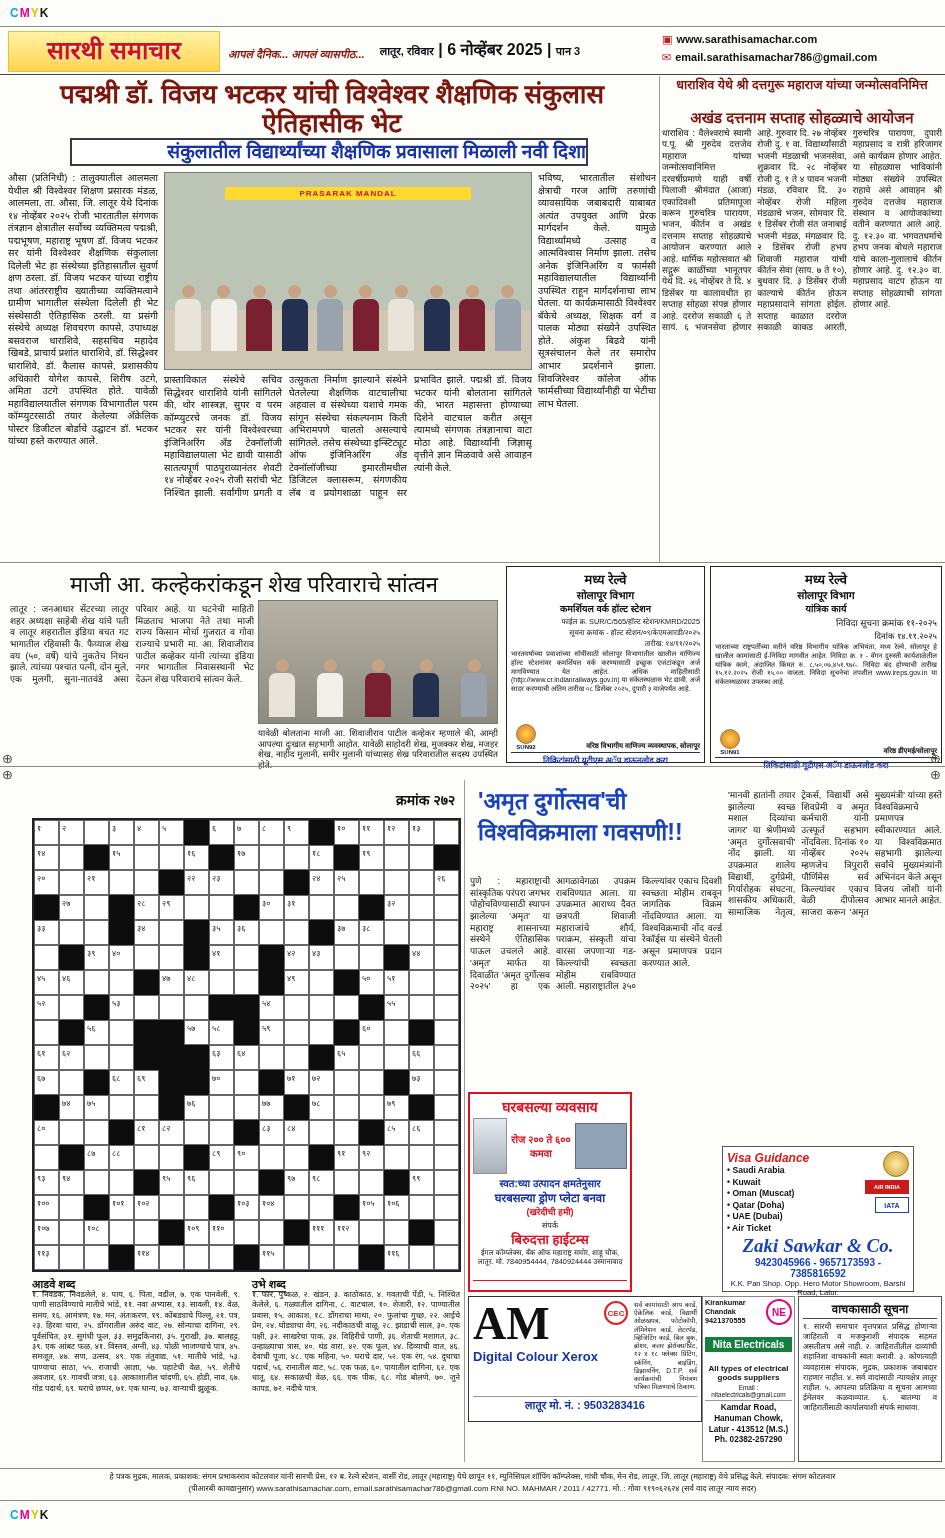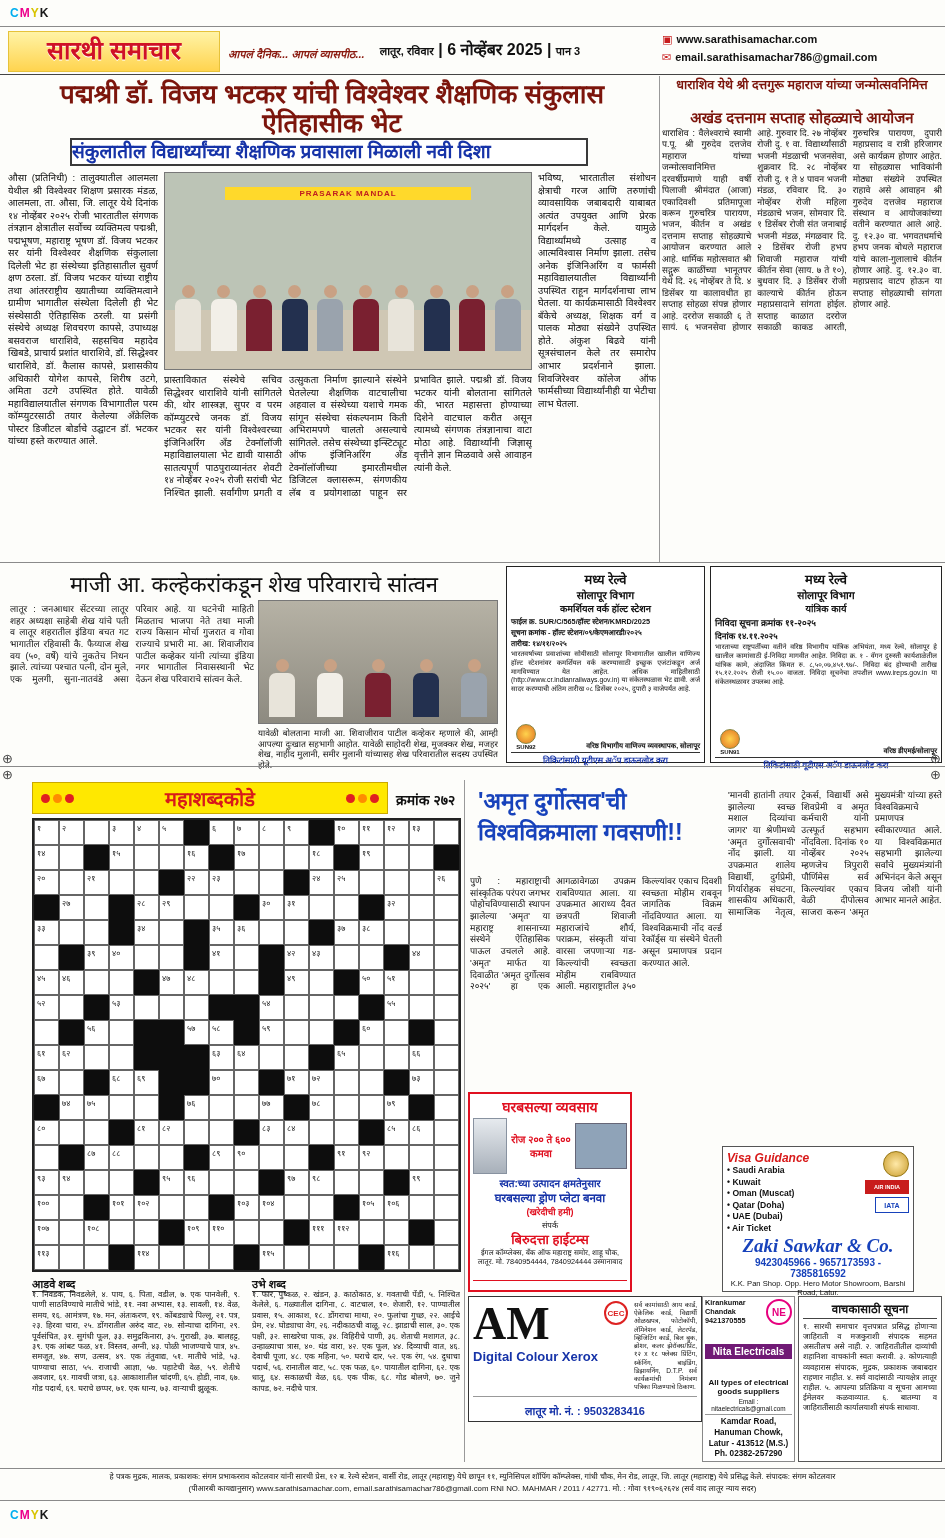--- a/index.html
+++ b/index.html
@@ -17,21 +17,21 @@
   .tagline{left:228px;top:46px;color:#8a1a0f;font-weight:700;font-size:11px;font-style:italic}
   .dateline{left:340px;top:38px;width:280px;text-align:center}
   .dateline .d1{font-size:11px;font-weight:700}
   .dateline .d2{font-size:16px;font-weight:800}
   .dateline .d3{font-size:11px;font-weight:700}
   .contact{left:662px;top:31px;width:280px;font-size:11px;font-weight:700;line-height:1.6}
   .contact .ic{color:#c81c1c;margin-right:4px;font-size:11px}
   
   .main-head{left:6px;top:80px;width:652px;text-align:center;color:#7c150c;font-weight:800;font-size:26px;line-height:1.12}
   .sub-head{left:70px;top:138px;width:518px;height:28px;border:2px solid #3a3a3a;color:#1633a8;
-    font-weight:800;font-size:19px;text-align:left;line-height:24px;background:#fff}
+    font-weight:800;font-size:19px;text-align:right;line-height:24px;background:#fff}
   .bodytxt{font-size:9.5px;line-height:1.32}
   .colL{left:8px;top:172px;width:150px;height:392px}
   .colR{left:538px;top:172px;width:118px;height:392px}
   .colM{left:164px;top:374px;width:368px;height:190px;column-count:3;column-gap:7px}
   .photo{left:164px;top:172px;width:368px;height:198px;background:linear-gradient(#bcc4b6 0 70%,#cfc7b4 70% 100%);border:1px solid #777;overflow:hidden}
   .banner{position:absolute;top:14px;left:60px;right:60px;background:#ffd92b;color:#c02020;font-weight:800;
     font-size:8px;text-align:center;padding:2px 0;letter-spacing:1px}
   .people{position:absolute;bottom:18px;left:10px;right:10px;display:flex;justify-content:space-between;align-items:flex-end}
   .person .p-head{width:13px;height:13px;border-radius:50%;background:#c9a184;margin:0 auto}
   .person .p-body{width:26px;height:52px;border-radius:7px 7px 0 0;margin:1px auto 0;background:#e8e4da}
@@ -50,21 +50,21 @@
   .shek-photo{left:258px;top:600px;width:240px;height:124px;background:linear-gradient(#b6b2a5,#8d8a80);border:1px solid #777;overflow:hidden}
   .shek-photo .people{bottom:6px}
   .shek-photo .p-body{height:44px}
   .shek-cap{left:258px;top:728px;width:240px;font-size:8.6px;line-height:1.25}
   .railbox{border:1.5px solid #222;background:#fff;padding:3px 4px;font-size:7.5px}
   .rb1{left:506px;top:566px;width:199px;height:197px}
   .rb2{left:710px;top:566px;width:232px;height:197px}
   .railbox .t1{text-align:center;font-weight:800;font-size:13px}
   .railbox .t2{text-align:center;font-weight:700;font-size:10.5px}
   .railbox .t3{text-align:center;font-weight:800;font-size:9.5px}
-  .railbox .meta{text-align:left;font-weight:700;font-size:7.3px;margin-top:1px}
+  .railbox .meta{text-align:right;font-weight:400;font-size:7.3px;margin-top:1px}
   .railbox .rbody{font-size:6.9px;line-height:1.28;text-align:justify;margin-top:2px;height:72px;overflow:hidden}
   .rb2 .rbody{height:84px}
   .railfoot{display:flex;justify-content:space-between;align-items:flex-end;margin-top:2px}
   .sunlogo{width:30px;text-align:center}
   .sunlogo .disc{width:20px;height:20px;margin:0 auto;border-radius:50%;background:radial-gradient(#ffd34d,#e07020);border:1px solid #884}
   .sunlogo .lbl{font-size:6px;font-weight:700}
   .sig{font-size:7px;font-weight:700;text-align:right;line-height:1.2}
   .uts{border-top:1px solid #333;margin-top:2px;padding-top:1px;text-align:center;color:#1633a8;font-weight:800;font-size:8.3px}
   
   .reg{position:absolute;color:#444;font-size:13px;line-height:1}
@@ -100,38 +100,38 @@
   .ghar .brand{color:#e01020;font-weight:800;font-size:13px}
   .ghar .addr{font-size:7.3px;line-height:1.25}
   .ghar .bot{color:#1633a8;font-weight:700;font-size:7.8px;border-top:1px solid #e01020;margin-top:14px;padding-top:16px}
   .amx{left:468px;top:1296px;width:234px;height:126px;border:1.5px solid #333;padding:4px;background:#fff}
   .amx .top{display:flex;gap:6px}
   .amx .big{font-family:"Liberation Serif",serif;font-weight:800;font-size:46px;line-height:1}
   .cec{width:24px;height:24px;border:2px solid #d22;border-radius:50%;color:#d22;font-weight:800;font-size:8px;
     display:flex;align-items:center;justify-content:center}
   .amx .svc{font-size:6.6px;line-height:1.25;text-align:justify;flex:1}
   .amx .nm{color:#1633a8;font-weight:800;font-size:13px;margin-top:2px}
-  .amx .ph{color:#1633a8;font-weight:800;font-size:11px;text-align:center;border-top:1px solid #999;margin-top:4px;padding-top:6px}
+  .amx .ph{color:#1633a8;font-weight:800;font-size:11px;text-align:center;border-top:1px solid #999;margin-top:4px;padding-top:0}
   .zaki{left:722px;top:1146px;width:192px;height:146px;border:1.5px solid #555;padding:4px;background:#fff}
   .zaki .top{display:flex;justify-content:space-between}
   .zaki .vg{color:#d81a1a;font-weight:800;font-style:italic;font-size:12px}
   .zaki .vi{font-size:8.6px;font-weight:700;line-height:1.35}
   .zlogos{display:flex;flex-direction:column;gap:3px;align-items:flex-end}
   .zl-em{width:26px;height:26px;border-radius:50%;background:radial-gradient(#ffe9a8,#c89b2a);border:1px solid #967715}
   .zl-air{width:44px;height:14px;background:#c81c1c;color:#fff;font-size:5.5px;font-weight:800;display:flex;align-items:center;justify-content:center}
   .zl-iata{width:34px;height:16px;border:1px solid #1742bb;color:#1742bb;font-size:7px;font-weight:800;display:flex;align-items:center;justify-content:center}
   .zaki .zn{font-family:"Liberation Serif",serif;color:#1742bb;font-weight:800;font-style:italic;font-size:19px;text-align:center}
   .zaki .zp{color:#1742bb;font-weight:800;font-size:10px;text-align:center}
   .zaki .za{font-size:7.6px;text-align:center;line-height:1.3}
   .nita{left:702px;top:1296px;width:93px;height:166px;border:1px solid #888;padding:2px;text-align:center;background:#fff}
   .nita .krow{display:flex;align-items:center;justify-content:space-between;gap:10px}
   .nita .kir{font-size:7.3px;font-weight:700;text-align:left;line-height:1.2}
   .ne{width:26px;height:26px;border:2px solid #e6007e;border-radius:50%;color:#e6007e;font-weight:800;font-size:10px;
     display:flex;align-items:center;justify-content:center;flex:none}
-  .nita .bar{background:#701a75;color:#fff;font-weight:800;font-size:10px;padding:2px 0;margin:19px 0}
+  .nita .bar{background:#15803d;color:#fff;font-weight:800;font-size:10px;padding:2px 0;margin:12px 0}
   .nita .d1{font-size:8px;font-weight:700}
   .nita .d2{font-size:6.4px;margin:2px 0;border-bottom:1px solid #999;padding-bottom:2px}
   .nita .d3{font-size:8.2px;font-weight:700;line-height:1.3}
   .vachak{left:798px;top:1296px;width:144px;height:166px;border:1.5px solid #555;padding:4px;background:#fff}
   .vachak .vh{text-align:center;font-weight:800;font-size:11.5px;border-bottom:1px solid #444;padding-bottom:2px;margin-bottom:3px}
   .vachak .vb{font-size:7.7px;line-height:1.32;text-align:justify;overflow:hidden;height:132px}
   .foot{left:10px;width:925px;text-align:center;font-size:7.8px;line-height:1.35}
 </style>
 </head>
 <body>
@@ -279,33 +279,20 @@
     </div>
     <div class="uts">तिकिटांसाठी यूटीएस अॅप डाऊनलोड करा</div>
   </div>
 
   <div class="hr" style="top:766px"></div>
   <div class="reg" style="left:2px;top:752px">⊕</div>
   <div class="reg" style="left:2px;top:768px">⊕</div>
   <div class="reg" style="left:930px;top:752px">⊕</div>
   <div class="reg" style="left:930px;top:768px">⊕</div>
 
-  <div class="abs cw-bar">
-    <span class="dots">
-        <span class="dot"></span>
-        <span class="dot o"></span>
-        <span class="dot"></span>
-      </span>
-    <span class="ttl">महाशब्दकोडे</span>
-    <span class="dots">
-        <span class="dot"></span>
-        <span class="dot o"></span>
-        <span class="dot"></span>
-      </span>
-  </div>
   <div class="abs cw-num">क्रमांक २७२</div>
   <div class="abs cw-grid">
       <div class="cw-row">
         <div class="cw-cell">१</div>
         <div class="cw-cell">२</div>
         <div class="cw-cell"></div>
         <div class="cw-cell">३</div>
         <div class="cw-cell">४</div>
         <div class="cw-cell">५</div>
         <div class="cw-cell black"></div>

